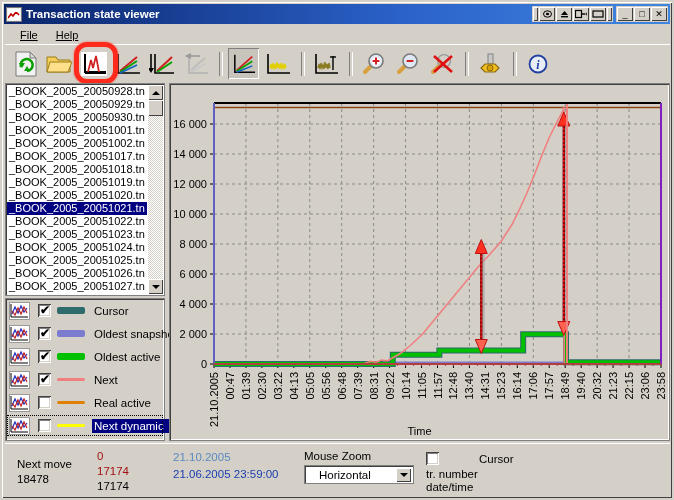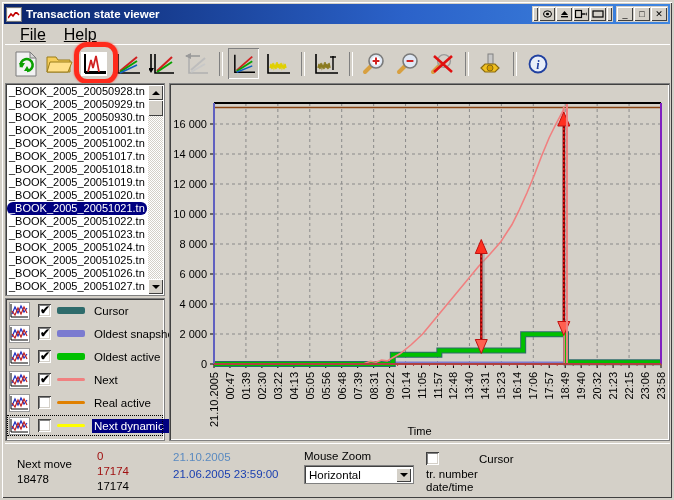--- a/index.html
+++ b/index.html
@@ -44,21 +44,21 @@
     font-size:9px;color:#000;line-height:1;
   }
   .tbbtn.tiny{width:5px;}
   .tbbtn:last-child{margin-right:0;}
   
   .menubar{
     position:absolute;left:3px;top:24px;width:664px;height:18px;
     background:#d4d0c8;display:flex;align-items:center;padding-left:6px;
     box-sizing:border-box;
   }
-  .menuitem{padding:2px 9px;font-size:16px;color:#000;}
+  .menuitem{padding:2px 9px;font-size:11px;color:#000;}
   .menuitem u{text-decoration:underline;}
   
   .toolbar{
     position:absolute;left:3px;top:42px;width:665px;height:38px;
     background:#d4d0c8;
     border-top:1px solid #ffffff;
     display:flex;align-items:center;padding-left:5px;box-sizing:border-box;
   }
   .tbar-ico{
     width:31px;height:31px;margin-right:3px;position:relative;
@@ -83,21 +83,21 @@
     border:1px solid #808080;
     box-shadow:inset 1px 1px 0 #404040, inset -1px -1px 0 #ffffff;
     overflow:hidden;
   }
   .lb-items{position:absolute;left:1px;top:1px;width:140px;}
   .lb-item{
     height:13px;line-height:13px;font-size:11px;color:#000;
     white-space:nowrap;padding-left:2px;overflow:hidden;
     font-family:"Liberation Sans",sans-serif;
   }
-  .lb-item.sel{background:#000080;color:#ffffff;border-radius:6px;}
+  .lb-item.sel{background:#000080;color:#ffffff;}
   .lb-scroll{
     position:absolute;right:1px;top:1px;width:15px;bottom:1px;background:#d4d0c8;
   }
   .sb-btn{
     width:15px;height:15px;background:#d4d0c8;
     box-shadow:inset 1px 1px 0 #ffffff, inset -1px -1px 0 #404040;
     display:flex;align-items:center;justify-content:center;box-sizing:border-box;
   }
   .sb-btn.down{position:absolute;bottom:0;left:0;}
   .sb-track{position:absolute;top:15px;bottom:15px;left:0;width:15px;
@@ -167,21 +167,21 @@
   .st-dates{position:absolute;left:168px;top:5px;font-size:11.5px;line-height:17px;}
   .st-dates .d1{color:#5a8ac0;}
   .st-dates .d2{color:#1a3fb0;}
   .mz-label{position:absolute;left:299px;top:6px;font-size:11.5px;color:#000;}
   .mz-combo{
     position:absolute;left:299px;top:21px;width:110px;height:19px;background:#ffffff;
     box-sizing:border-box;border:1px solid #808080;
     box-shadow:inset 1px 1px 0 #404040;
     display:flex;align-items:center;
   }
-  .mz-combo .val{padding-left:4px;font-size:11.5px;color:#000;}
+  .mz-combo .val{padding-left:14px;font-size:11.5px;color:#000;}
   .mz-combo .btn{
     position:absolute;right:2px;top:2px;width:15px;height:14px;background:#d4d0c8;
     box-shadow:inset 1px 1px 0 #ffffff, inset -1px -1px 0 #404040;
     display:flex;align-items:center;justify-content:center;box-sizing:border-box;
   }
   .cursor-row{position:absolute;left:421px;top:8px;display:flex;align-items:center;gap:33px;}
   .cursor-cb{
     width:13px;height:13px;background:#fff;
     box-shadow:inset 1px 1px 0 #404040, inset -1px -1px 0 #ffffff,
                inset 2px 2px 0 #808080, inset -2px -2px 0 #d4d0c8;

